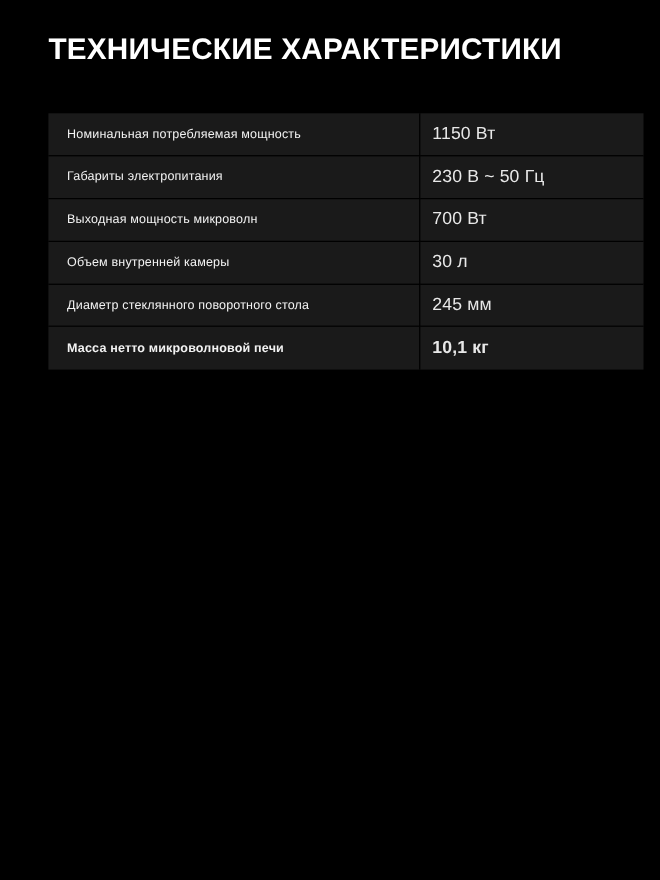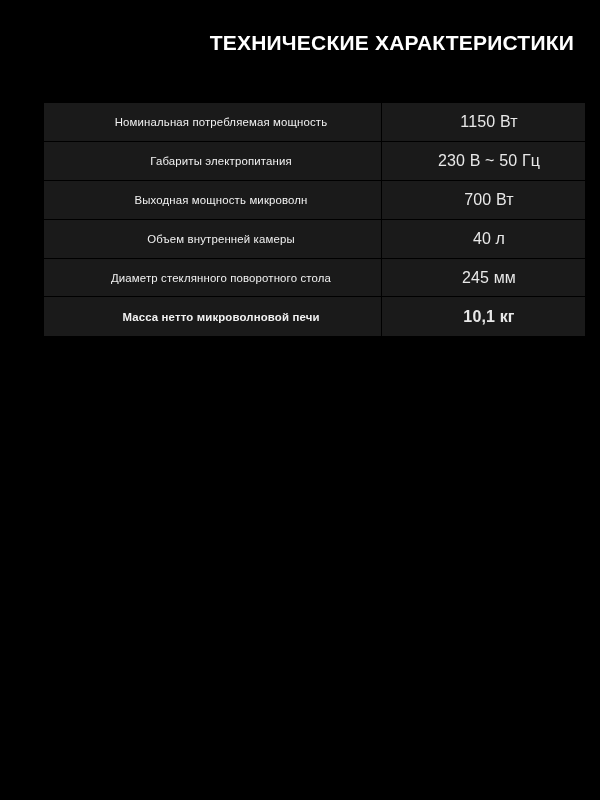--- a/index.html
+++ b/index.html
@@ -18,46 +18,44 @@
     width: 600px;
     height: 800px;
     background: #000000;
     box-sizing: border-box;
   }
   .page-title {
     position: absolute;
     left: 44px;
     top: 31px;
     width: 530px;
-    font-size: 21px;
+    font-size: 27px;
     font-weight: bold;
     letter-spacing: 0.2px;
     color: #ffffff;
     line-height: 1.1;
     white-space: nowrap;
-    text-align: right;
   }
   .spec-table {
     position: absolute;
     left: 44px;
     top: 103px;
     width: 512px;
     border-collapse: collapse;
     table-layout: fixed;
   }
   .spec-table tr {
     height: 38.8px;
   }
   .spec-table td {
     background: #1a1a1a;
     border-bottom: 1px solid #000000;
     color: #ffffff;
     vertical-align: middle;
     padding: 0;
-    text-align: center;
   }
   .spec-table tr:last-child td {
     border-bottom: none;
     font-weight: bold;
   }
   td.cell-label {
     width: 320px;
     padding-left: 17px;
     font-size: 11.4px;
     letter-spacing: 0.15px;
@@ -88,21 +86,21 @@
       <tr>
         <td class="cell-label">Габариты электропитания</td>
         <td class="cell-value">230 В ~ 50 Гц</td>
       </tr>
       <tr>
         <td class="cell-label">Выходная мощность микроволн</td>
         <td class="cell-value">700 Вт</td>
       </tr>
       <tr>
         <td class="cell-label">Объем внутренней камеры</td>
-        <td class="cell-value">40 л</td>
+        <td class="cell-value">30 л</td>
       </tr>
       <tr>
         <td class="cell-label">Диаметр стеклянного поворотного стола</td>
         <td class="cell-value">245 мм</td>
       </tr>
       <tr>
         <td class="cell-label">Масса нетто микроволновой печи</td>
         <td class="cell-value">10,1 кг</td>
       </tr>
     </tbody>

